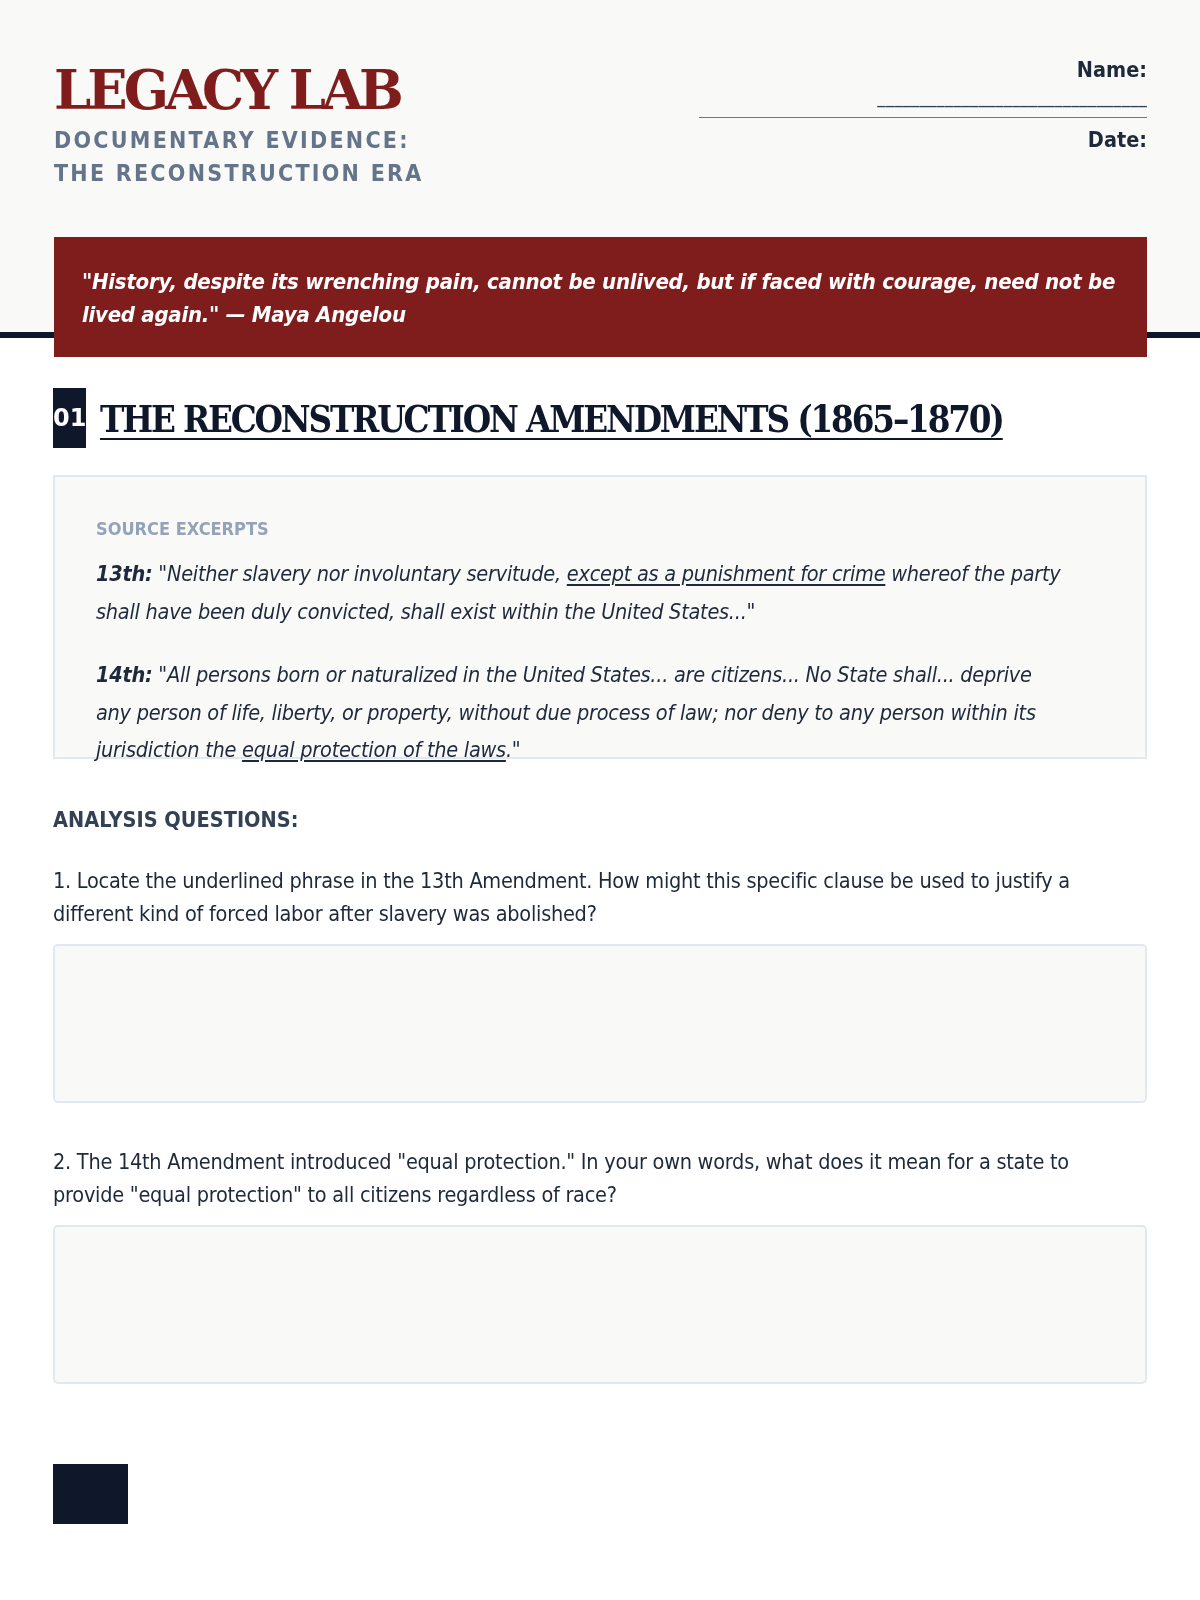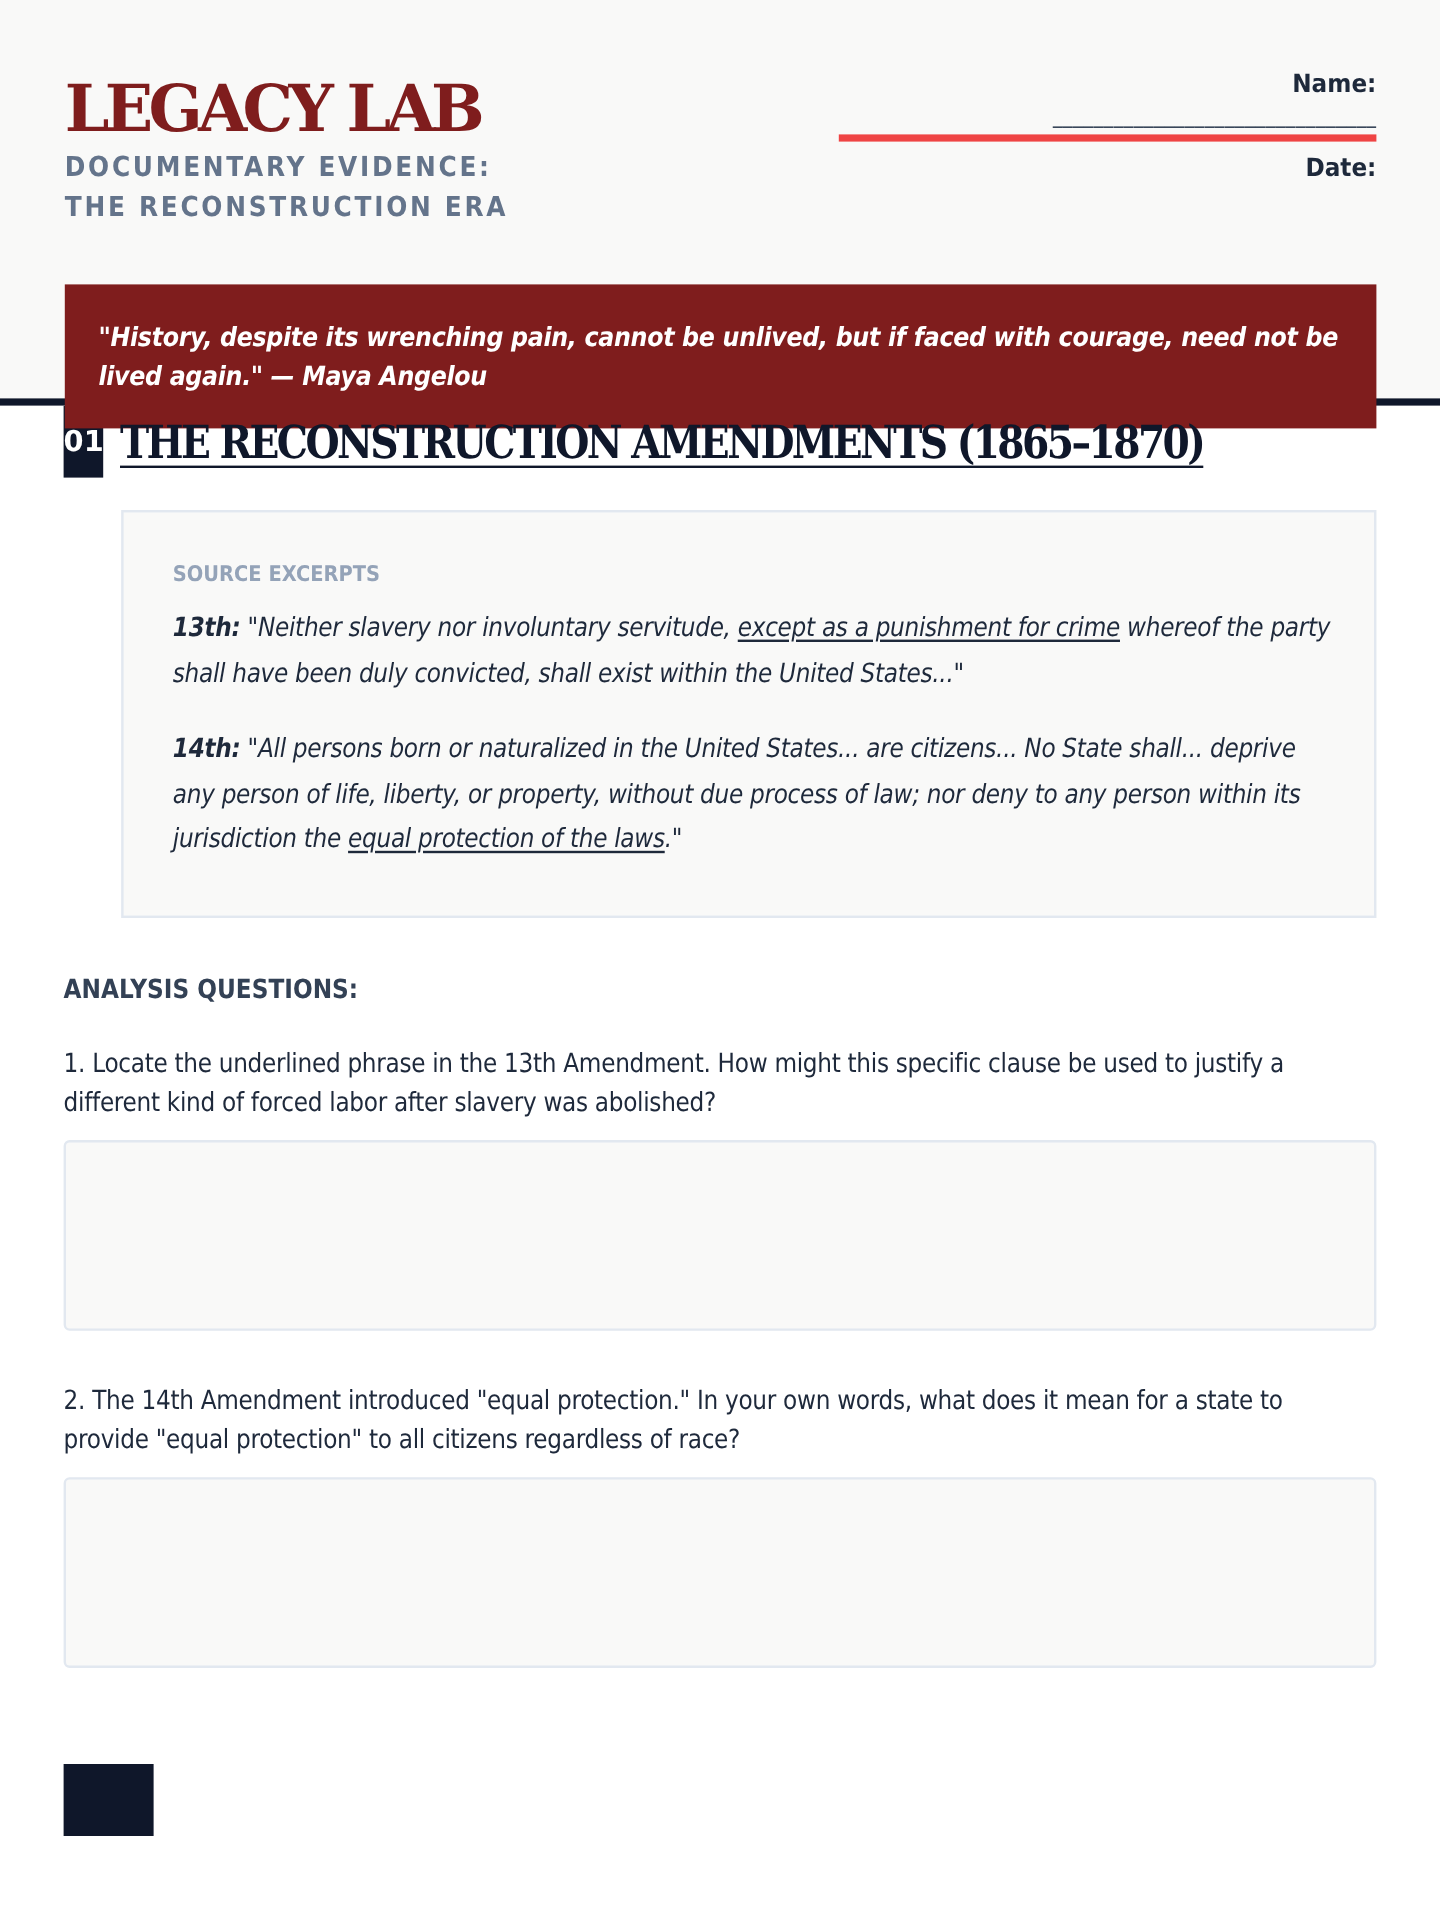--- a/index.html
+++ b/index.html
@@ -58,21 +58,21 @@
       color: #1e293b;
       line-height: 28px;
       transform: scaleX(0.92);
       transform-origin: right;
     }
     .meta-line {
       font-family: "DejaVu Sans Mono", monospace;
       font-size: 14px;
       color: #334155;
       letter-spacing: 0px;
-      border-bottom: 6px solid #ef4444;
+      border-bottom: 1px solid #ef4444;
       height: 34px;
       line-height: 30px;
       overflow: hidden;
       white-space: nowrap;
       margin-bottom: 8px;
     }
     .quote-banner {
       position: absolute;
       left: 54px;
       top: 237px;
@@ -92,20 +92,21 @@
       transform: scaleX(0.9);
       transform-origin: left;
       width: 1150px;
     }
     .main {
       padding: 0 53px;
     }
     .section-heading {
       display: flex;
       align-items: center;
+      margin-top: 50px;
       height: 60px;
     }
     .section-number {
       width: 75px;
       height: 60px;
       background: #0f172a;
       color: #ffffff;
       font-family: "DejaVu Sans", sans-serif;
       font-weight: bold;
       font-size: 24px;
@@ -125,22 +126,21 @@
       letter-spacing: -2.5px;
       white-space: nowrap;
       transform: scaleX(0.86);
       transform-origin: left;
     }
     .source-box {
       margin-top: 27px;
       background: #f9f9f8;
       border: 2px solid #e2e8f0;
       padding: 40px 40px 60px 41px;
-      height: 340px;
-      margin-left: 48px;
+      height: 284px;
     }
     .source-label {
       font-family: "DejaVu Sans", sans-serif;
       font-weight: bold;
       font-size: 18px;
       color: #94a3b8;
       transform: scaleX(0.9);
       transform-origin: left;
       line-height: 24px;
     }

